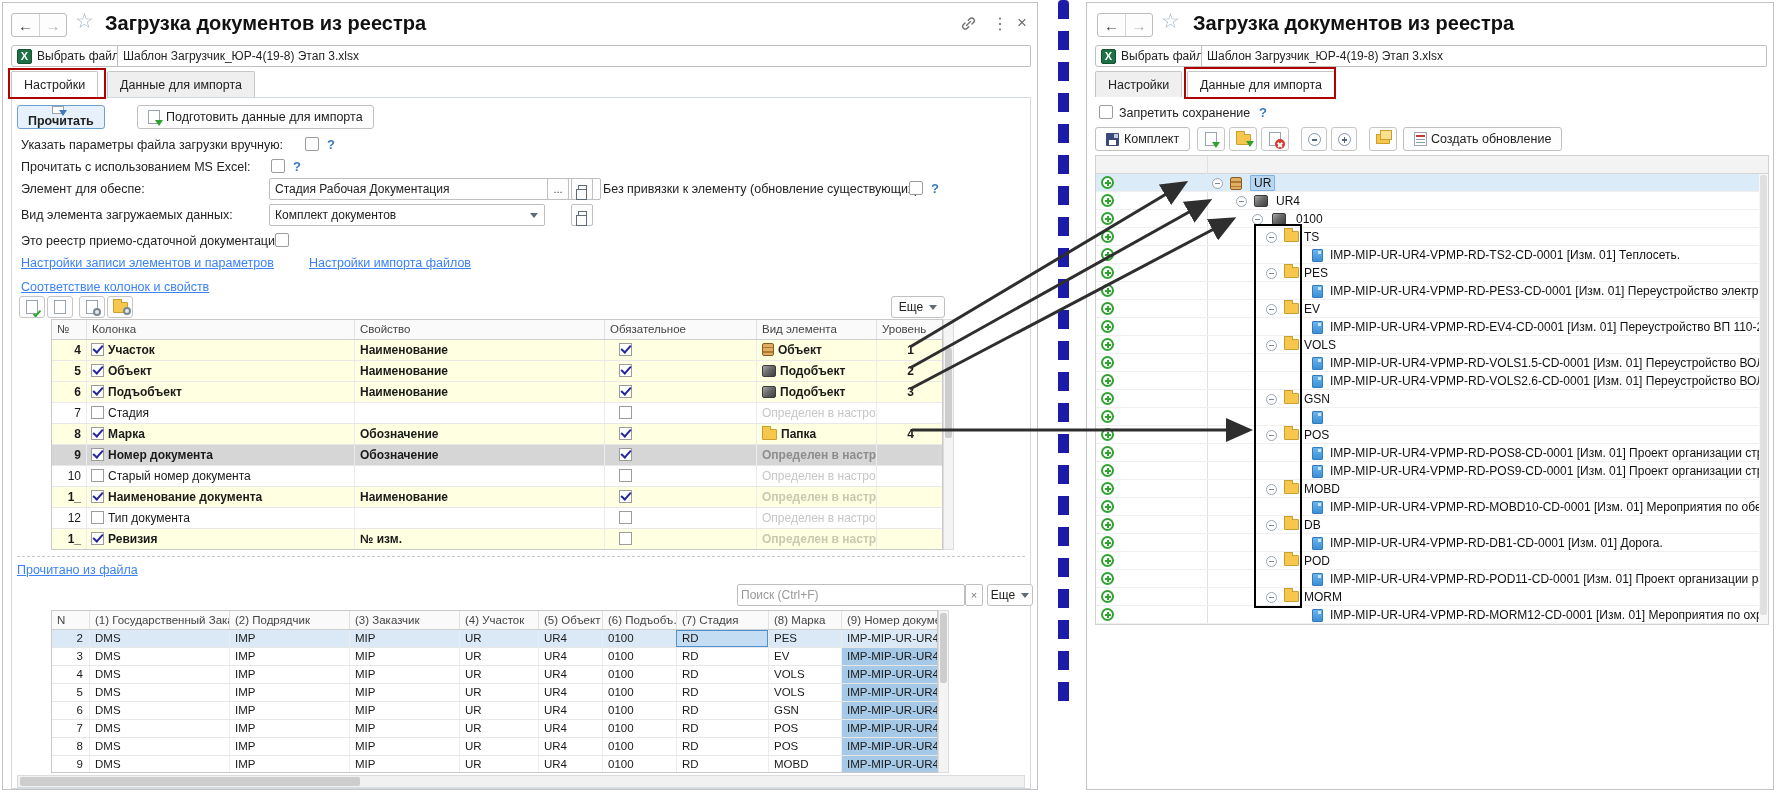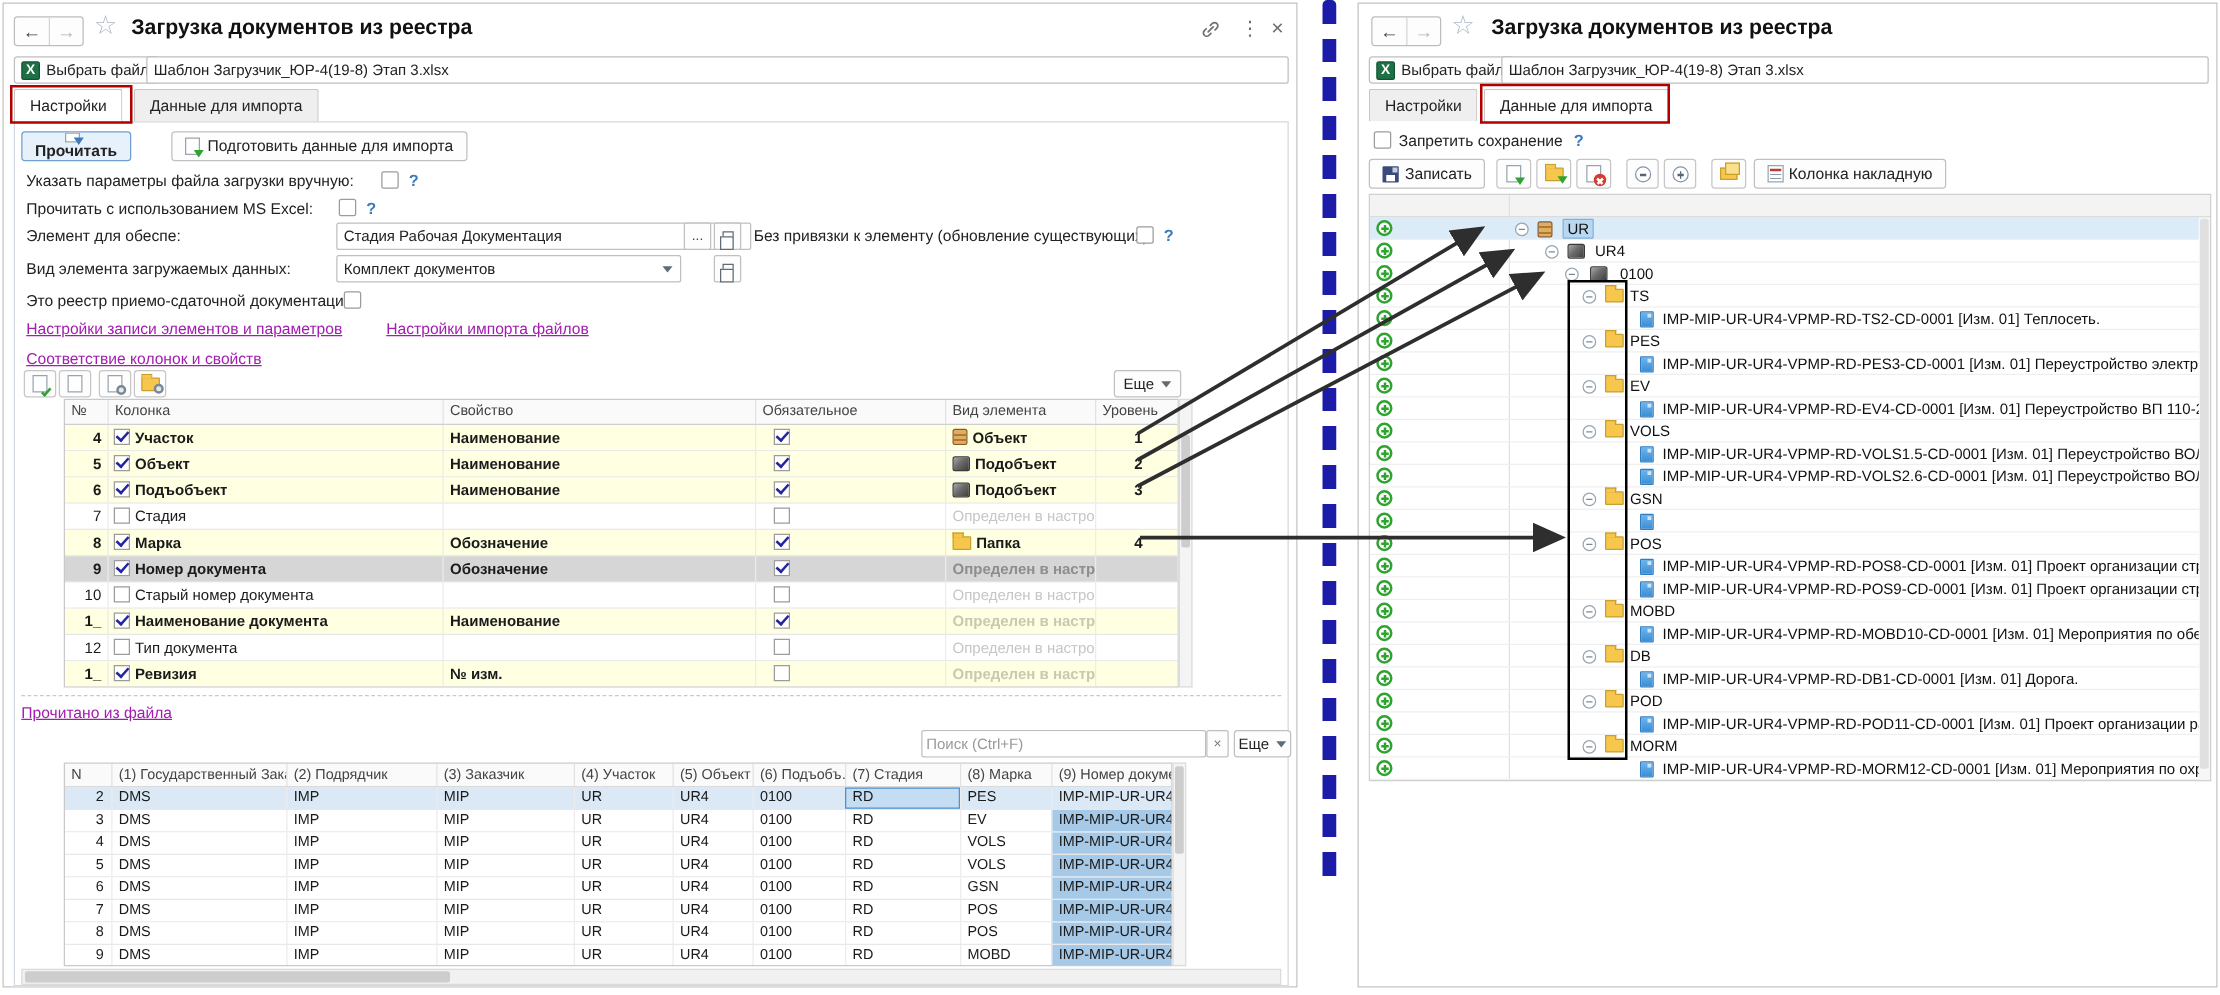--- a/index.html
+++ b/index.html
@@ -9,41 +9,41 @@
 .window { position: absolute; background: #fff; border: 1px solid #c4c4c4; }
 #left-window { left: 2px; top: 2px; width: 1036px; height: 788px; }
 #right-window { left: 1086px; top: 2px; width: 688px; height: 788px; }
 #divider { left: 1058px; top: 0; width: 11px; height: 708px;
   background: repeating-linear-gradient(to bottom, #1c1ca8 0 19px, transparent 19px 31px); border-radius: 4px; }
 
 .navpair { position: absolute; display: flex; border: 1px solid #bdbdbd; border-radius: 3px; overflow: hidden; background: #fdfdfd; }
 .navbtn { width: 27px; height: 22px; display: flex; align-items: center; justify-content: center; font-size: 15px; color: #3f3f3f; }
 .navbtn + .navbtn { border-left: 1px solid #d5d5d5; color: #b4b4b4; }
 .star { position: absolute; font-size: 21px; color: #a9b8c6; line-height: 20px; }
-.wtitle { position: absolute; font-size: 17px; font-weight: bold; color: #111; white-space: nowrap; }
+.wtitle { position: absolute; font-size: 20px; font-weight: bold; color: #111; white-space: nowrap; }
 .tbar-ic { position: absolute; width: 18px; height: 18px; display: flex; align-items: center; justify-content: center; color: #6e6e6e; font-size: 15px; }
 
 .file-btn { position: absolute; height: 22px; border: 1px solid #c0c0c0; border-radius: 3px; background: #fdfdfd; display: flex; align-items: center; padding: 0 8px 0 5px; font-size: 12px; color: #222; }
 .xl-ic { width: 15px; height: 15px; background: #1e7145; border: 1px solid #155232; border-radius: 2px; color: #fff; font-size: 11px; font-weight: bold; display: flex; align-items: center; justify-content: center; margin-right: 5px; }
 .field { position: absolute; height: 22px; border: 1px solid #bfbfbf; border-radius: 2px; background: #fff; font-size: 12px; color: #222; padding: 0 5px; font-family: "Liberation Sans", sans-serif; }
 
 .tab { position: absolute; height: 26px; display: flex; align-items: center; padding: 0 12px; font-size: 12.5px; color: #222; border: 1px solid #c6c6c6; border-bottom: none; border-radius: 2px 2px 0 0; background: #efefef; }
 .tab.active { background: #fff; z-index: 3; height: 27px; }
 .redbox { position: absolute; border: 2px solid #b00000; z-index: 10; pointer-events: none; }
 .panel { position: absolute; border: 1px solid #d2d9e0; background: #fff; }
 
 .btn { position: absolute; height: 24px; border: 1px solid #c0c0c0; border-radius: 3px; background: #fdfdfd; display: flex; align-items: center; justify-content: center; font-size: 12.5px; color: #222; padding: 0 10px; white-space: nowrap; }
 .btn.primary { border: 1px solid #6f9fd0; background: #e7f1fb; font-weight: bold; }
 .btn.small { height: 22px; font-size: 12px; }
 .caret { width: 0; height: 0; border-left: 4px solid transparent; border-right: 4px solid transparent; border-top: 5px solid #5f6c77; margin-left: 6px; }
 
 .lbl { position: absolute; font-size: 12.5px; color: #222; white-space: nowrap; }
 .cb { position: absolute; width: 14px; height: 14px; border: 1px solid #9c9c9c; background: #fff; border-radius: 2px; }
 .help { position: absolute; font-size: 13px; font-weight: bold; color: #3a7abd; }
-.link { position: absolute; font-size: 12.5px; color: #a21caf; text-decoration: underline; white-space: nowrap; cursor: pointer; }
+.link { position: absolute; font-size: 12.5px; color: #3b82f6; text-decoration: underline; white-space: nowrap; cursor: pointer; }
 .sqbtn { position: absolute; border: 1px solid #c0c0c0; border-radius: 2px; background: #fdfdfd; display: flex; align-items: center; justify-content: center; font-size: 11px; color: #444; }
 .openic { width: 9px; height: 9px; border: 1px solid #5f6c77; position: relative; }
 .openic::after { content: ""; position: absolute; left: -3px; top: 3px; width: 9px; height: 9px; border: 1px solid #5f6c77; background: #fdfdfd; }
 
 .icbtn { position: absolute; border: 1px solid #c6c6c6; border-radius: 3px; background: #fdfdfd; display: flex; align-items: center; justify-content: center; }
 .page { width: 12px; height: 14px; background: #fff; border: 1px solid #98a5b1; position: relative; }
 .ck { position: absolute; right: -4px; bottom: -2px; width: 8px; height: 4px; border-left: 2px solid #2fa32f; border-bottom: 2px solid #2fa32f; transform: rotate(-48deg); }
 .gear { position: absolute; right: -4px; bottom: -3px; width: 8px; height: 8px; border: 2px solid #7a8894; border-radius: 50%; background: #e8e8e8; }
 .garrow { position: absolute; right: -4px; bottom: -3px; width: 0; height: 0; border-left: 4px solid transparent; border-right: 4px solid transparent; border-top: 6px solid #2fa32f; }
 .redx { position: absolute; right: -5px; bottom: -4px; width: 10px; height: 10px; border-radius: 50%; background: #d23b2f; }
@@ -483,21 +483,21 @@
         <span>Данные для импорта</span>
       </div>
     <div class="redbox" style="left:97px;top:64px;width:152px;height:32px;"></div>
 
     <div class="cb" style="left:12px;top:102px;"></div>
     <div class="lbl" style="left:32px;top:103px;">Запретить сохранение</div>
     <div class="help" style="left:172px;top:102px;">?</div>
 
     <div class="btn" style="left:8px;top:124px;">
       <span class="floppy"></span>
-      <span>Записать</span>
+      <span>Комплект</span>
     </div>
     <div class="icbtn" style="left:110px;top:124px;width:28px;height:24px;">
         <span class="page">
           <span class="garrow"></span>
         </span>
       </div>
     <div class="icbtn" style="left:142px;top:124px;width:28px;height:24px;">
         <span class="fold">
           <span class="garrow"></span>
         </span>
@@ -511,21 +511,21 @@
         <span class="circ"></span>
       </div>
     <div class="icbtn" style="left:244px;top:124px;width:26px;height:24px;">
         <span class="circ plus"></span>
       </div>
     <div class="icbtn" style="left:282px;top:124px;width:28px;height:24px;">
         <span class="fold2"></span>
       </div>
     <div class="btn" style="left:316px;top:124px;">
       <span class="inv"></span>
-      <span>Колонка накладную</span>
+      <span>Создать обновление</span>
     </div>
 
     <div class="tree" style="left:8px;top:152px;width:674px;height:470px;">
       <div class="tree-head"></div>
       <div class="tree-col-line"></div>
       <div id="tree-rows">
           <div class="trow tsel" style="top: 18px;">
             <div class="gplus"></div>
             <div class="exp" style="left: 116px;"></div>
             <span class="ic ic-object tico" style="left: 134px;"></span>

